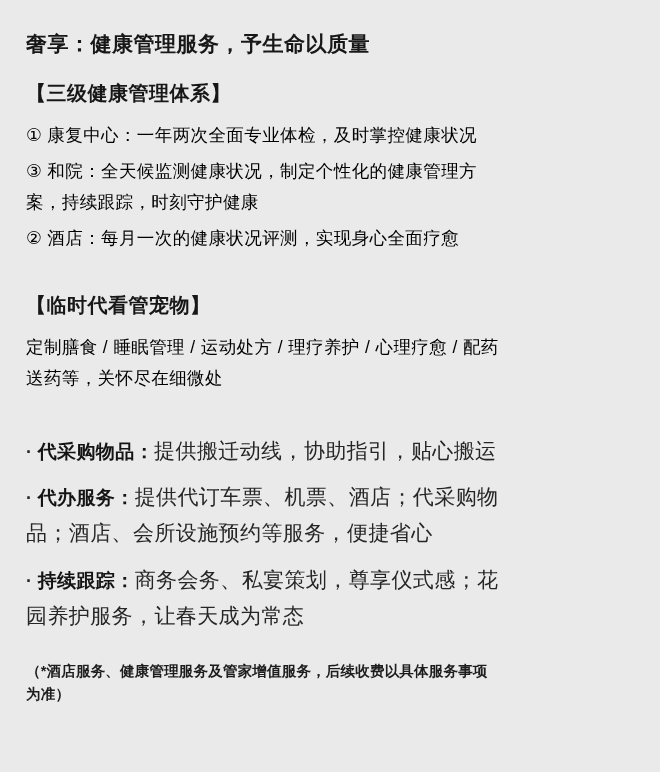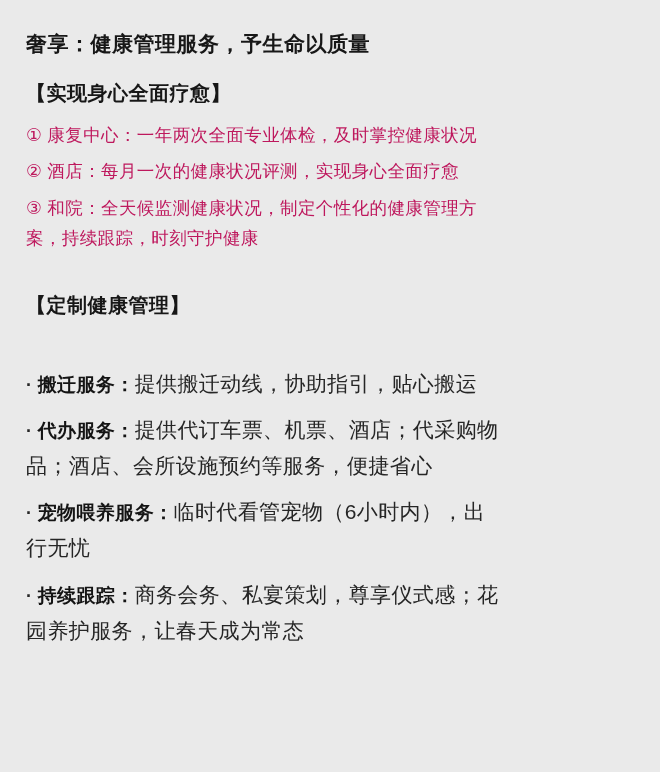--- a/index.html
+++ b/index.html
@@ -35,21 +35,21 @@
     letter-spacing: 0.5px;
     line-height: 1.5;
     margin: 14px 0 12px 0;
     color: #171717;
   }
   .para {
     font-size: 17.5px;
     line-height: 1.75;
     letter-spacing: 0.4px;
     margin: 0 0 6px 0;
-    color: #be185d;
+    color: #000000;
   }
   .block-gap {
     height: 16px;
   }
   .big-gap {
     height: 34px;
   }
   .svc {
     font-size: 17.5px;
     line-height: 1.72;
@@ -78,48 +78,46 @@
     color: #1d1d1d;
   }
 </style>
 </head>
 <body>
 
 <div class="page">
 
   <div class="h-title">奢享：健康管理服务，予生命以质量</div>
 
-  <div class="h-sub">【实现身心全面疗愈】</div>
+  <div class="h-sub">【三级健康管理体系】</div>
 
   <p class="para">① 康复中心：一年两次全面专业体检，及时掌控健康状况</p>
+  <p class="para">③ 和院：全天候监测健康状况，制定个性化的健康管理方案，持续跟踪，时刻守护健康</p>
   <p class="para">② 酒店：每月一次的健康状况评测，实现身心全面疗愈</p>
-  <p class="para">③ 和院：全天候监测健康状况，制定个性化的健康管理方案，持续跟踪，时刻守护健康</p>
 
   <div class="block-gap"></div>
 
-  <div class="h-sub">【定制健康管理】</div>
+  <div class="h-sub">【临时代看管宠物】</div>
 
+  <p class="para">定制膳食 / 睡眠管理 / 运动处方 / 理疗养护 / 心理疗愈 / 配药送药等，关怀尽在细微处</p>
 
   <div class="big-gap"></div>
 
 
   <p class="svc">
     <span class="bullet">·</span>
-    <span class="svc-name">搬迁服务：</span><span class="svc-desc">提供搬迁动线，协助指引，贴心搬运</span>
+    <span class="svc-name">代采购物品：</span><span class="svc-desc">提供搬迁动线，协助指引，贴心搬运</span>
   </p>
 
   <p class="svc">
     <span class="bullet">·</span>
     <span class="svc-name">代办服务：</span><span class="svc-desc">提供代订车票、机票、酒店；代采购物品；酒店、会所设施预约等服务，便捷省心</span>
   </p>
 
-  <p class="svc">
-    <span class="bullet">·</span>
-    <span class="svc-name">宠物喂养服务：</span><span class="svc-desc">临时代看管宠物（6小时内），出行无忧</span>
-  </p>
 
   <p class="svc">
     <span class="bullet">·</span>
     <span class="svc-name">持续跟踪：</span><span class="svc-desc">商务会务、私宴策划，尊享仪式感；花园养护服务，让春天成为常态</span>
   </p>
 
+  <div class="footnote">（*酒店服务、健康管理服务及管家增值服务，后续收费以具体服务事项为准）</div>
 
 </div>
 
 </body></html>

